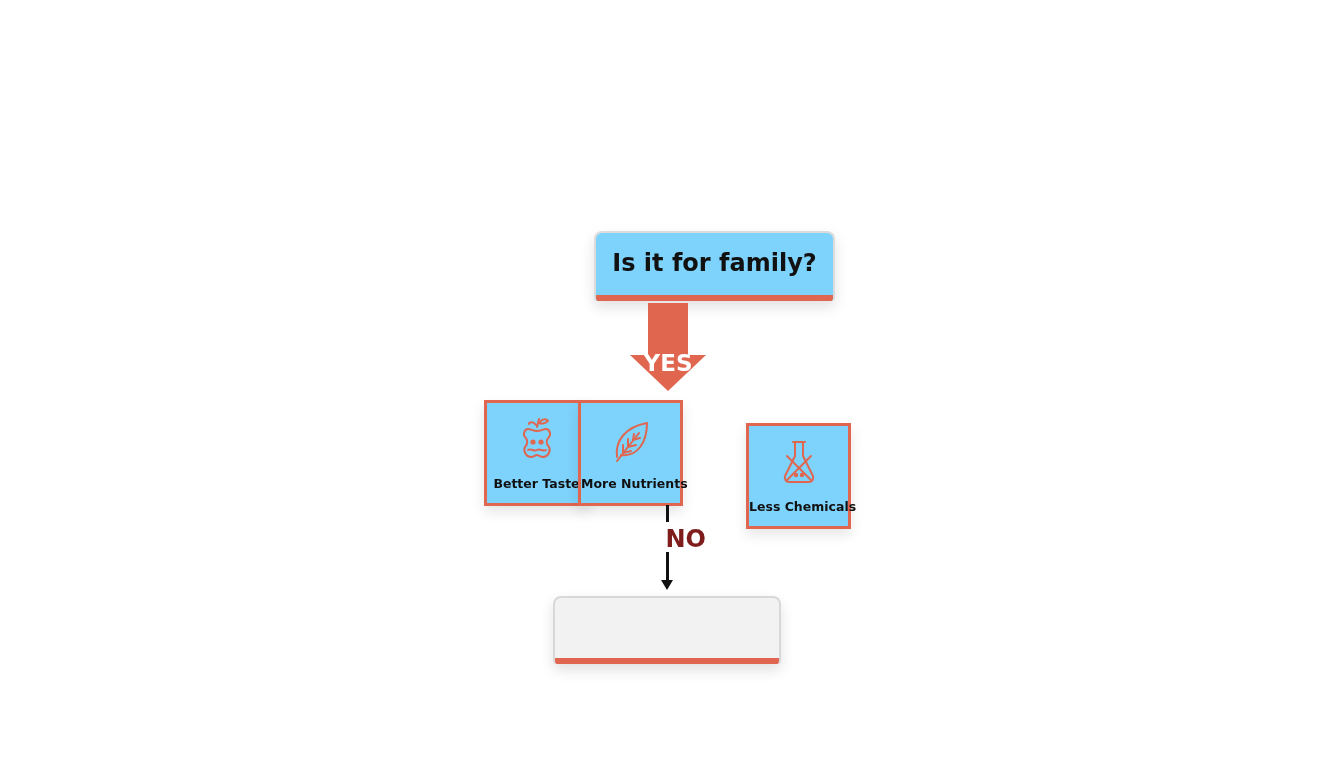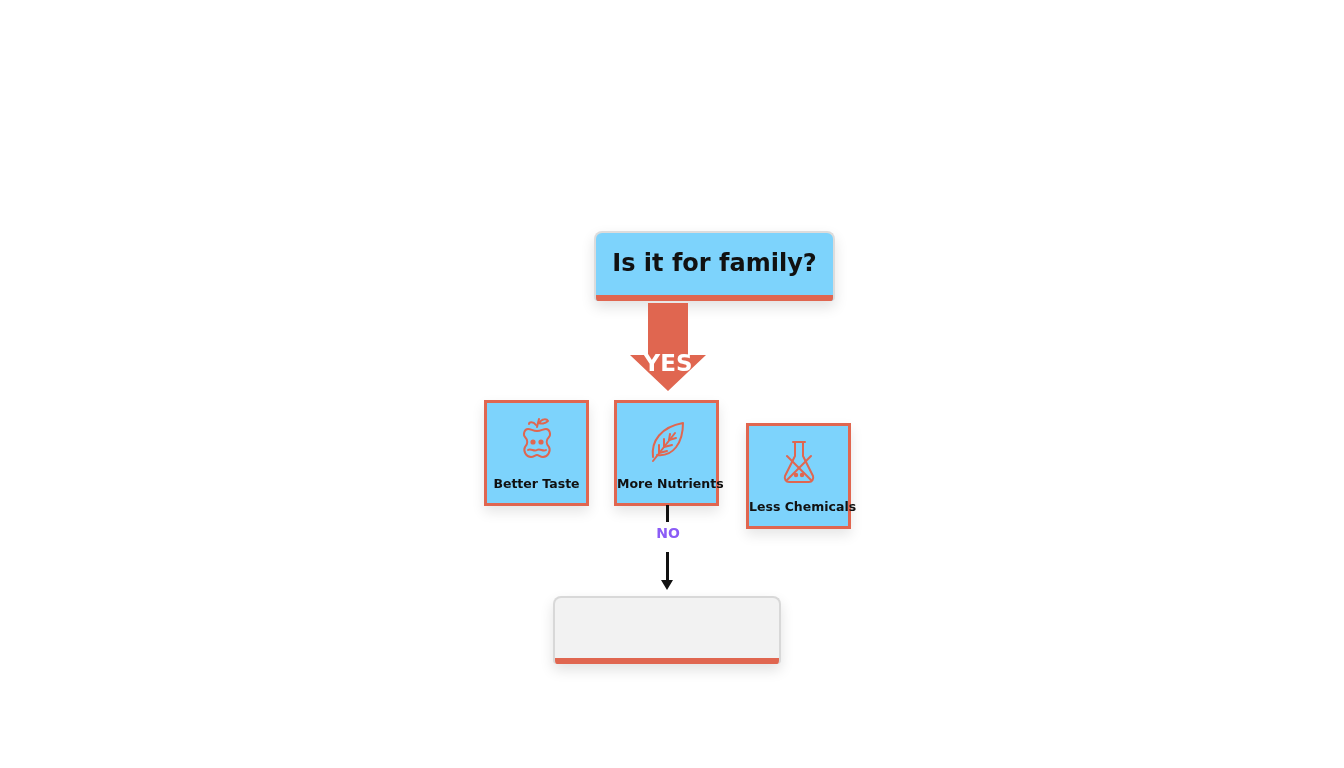--- a/index.html
+++ b/index.html
@@ -7,21 +7,21 @@
   .title { position:absolute; left:0; width:1344px; top:90px; text-align:center; font-weight:bold; font-size:44px; line-height:50px; color:#111; letter-spacing:0px; }
   .q-box { position:absolute; left:546px; top:231px; width:237px; height:68px; background:#7dd3fc; border:2px solid #dcdcdc; border-bottom:none; border-radius:8px 8px 4px 4px; box-shadow:0 6px 14px rgba(0,0,0,0.12); overflow:hidden;margin-left:48px; }
   .q-box .txt { position:absolute; left:0; right:0; top:16px; text-align:center; font-weight:bold; font-size:24px; color:#111; }
   .q-box .bar, .s-box .bar { position:absolute; left:0; right:0; bottom:0; height:6px; background:#e06650; }
   .arrow { position:absolute; left:630px; top:303px; width:76px; height:88px; }
   .yes { position:absolute; left:630px; width:76px; top:350px; text-align:center; color:#fff; font-weight:bold; font-size:23px; }
   .card { position:absolute; top:400px; width:99px; height:100px; background:#7dd3fc; border:3px solid #e06650; box-shadow:0 6px 12px rgba(0,0,0,0.10); }
   .card svg { position:absolute; left:32px; top:12px; width:36px; height:50px; }
   .card .lbl { position:absolute; left:0; right:0; top:73px; text-align:center; font-weight:bold; font-size:12.5px; color:#111; white-space:nowrap; }
   .line { position:absolute; left:666px; width:3px; background:#111; }
-  .no { position:absolute; left:630px; width:76px; top:525px; text-align:center; font-weight:bold; font-size:14px; color:#8b5cf6; }
+  .no { position:absolute; left:630px; width:76px; top:525px; text-align:right; font-weight:bold; font-size:24px; color:#7f1d1d; }
   .ahead { position:absolute; left:661px; top:580px; width:0; height:0; border-left:6px solid transparent; border-right:6px solid transparent; border-top:10px solid #111; }
   .s-box { position:absolute; left:553px; top:596px; width:224px; height:66px; background:#f2f2f2; border:2px solid #d8d8d8; border-bottom:none; border-radius:8px 8px 4px 4px; box-shadow:0 6px 14px rgba(0,0,0,0.12); overflow:hidden; }
   .s-box .txt { position:absolute; left:0; right:0; top:18px; text-align:center; font-weight:bold; font-size:21px; color:#111; }
 </style>
 </head>
 <body>
 
 <div class="title">
 </div>
 
@@ -41,21 +41,21 @@
     <path d="M20 8 C23 3 28 4 29 6 C26 9 22 9 20 8 Z"></path>
     <path d="M17 10 C14 6 10 7 10 9"></path>
     <path d="M9 14 C5 14 4 20 6 22 C9 25 9 29 6 32 C4 36 7 42 12 42 C15 42 16 40 18 40 C20 40 21 42 24 42 C29 42 32 36 30 32 C27 29 27 25 30 22 C32 20 31 14 27 14 C24 14 22 16 18 16 C14 16 12 14 9 14 Z"></path>
     <circle cx="14" cy="27" r="1.6" fill="#e06650"></circle>
     <circle cx="22" cy="27" r="1.6" fill="#e06650"></circle>
     <path d="M9 35 C12 33 15 37 18 35 C21 33 24 37 27 35"></path>
   </svg>
   <div class="lbl">Better Taste</div>
 </div>
 
-<div class="card" style="left:578px;margin-left:36px;">
+<div class="card" style="left:578px;">
   <svg viewBox="0 0 36 50" fill="none" stroke="#e06650" stroke-width="2" stroke-linecap="round" stroke-linejoin="round">
     <path d="M4 42 C2 26 12 12 34 8 C34 28 24 42 8 40"></path>
     <path d="M4 46 L26 18"></path>
     <path d="M10 38 L10 30"></path>
     <path d="M10 38 L18 36"></path>
     <path d="M15 32 L15 24"></path>
     <path d="M15 32 L23 30"></path>
     <path d="M20 25 L21 19"></path>
     <path d="M20 25 L27 23"></path>
   </svg>

